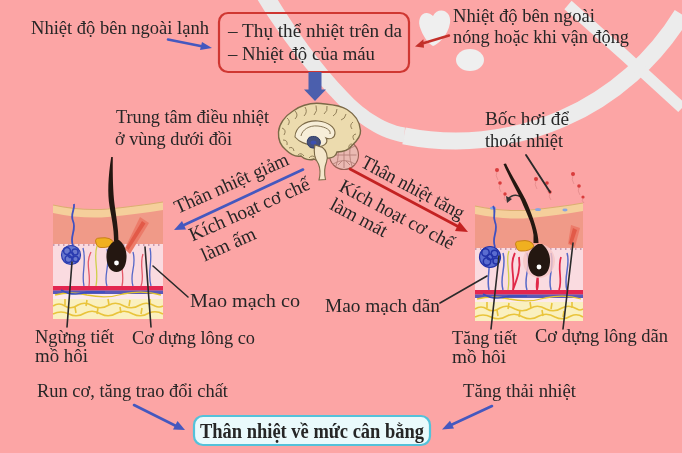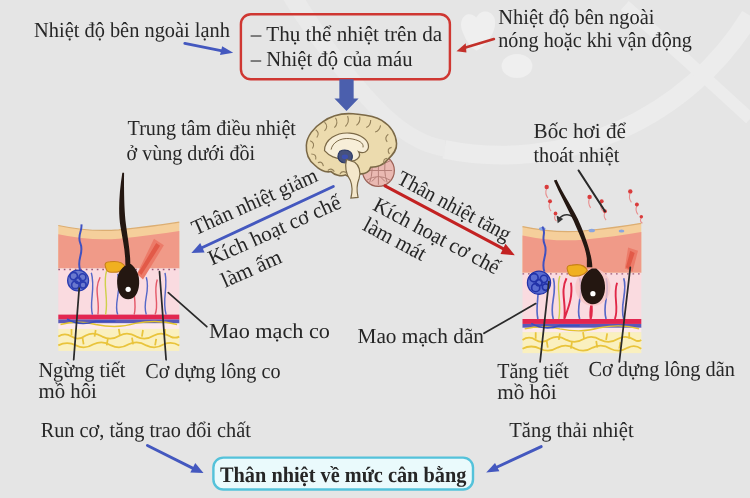--- a/index.html
+++ b/index.html
@@ -1,16 +1,16 @@
 <!DOCTYPE html>
 <html><head>
 <meta charset="utf-8">
 <style>
 html,body{margin:0;padding:0;background:#fff;}
-#page{position:relative;width:682px;height:453px;background:#e5e5e5;overflow:hidden;
+#page{position:relative;width:682px;height:453px;background:#fca5a5;overflow:hidden;
 font-family:"Liberation Serif",serif;}
 svg{position:absolute;top:0;left:0;filter:blur(0.35px);}
 text{fill:#262626;font-family:"Liberation Serif",serif;}
 </style>
 </head>
 <body>
 <div id="page">
 <svg width="682" height="453" viewBox="0 0 682 453">
 
 <g fill="none" stroke="#ececec">

